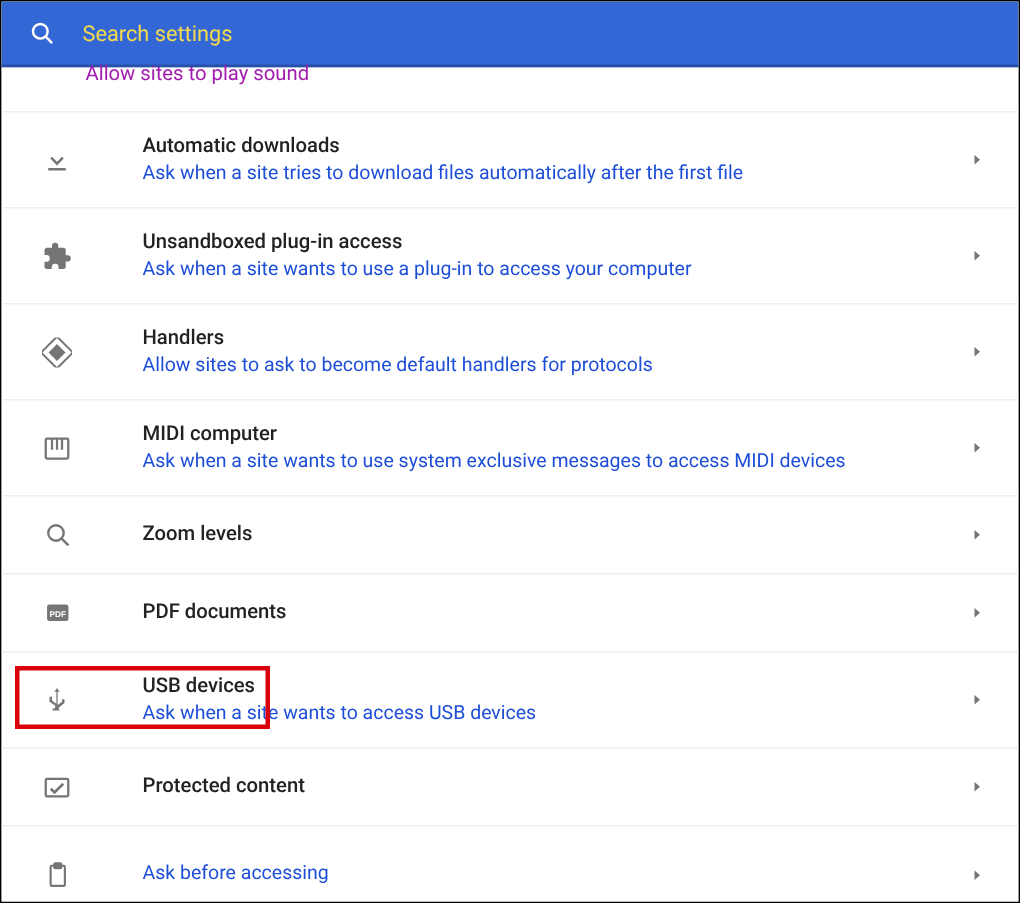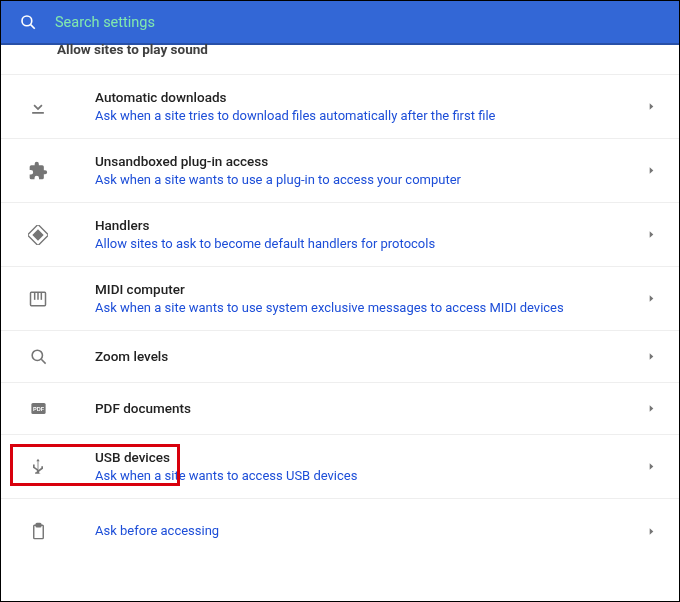--- a/index.html
+++ b/index.html
@@ -1,29 +1,29 @@
 <!DOCTYPE html>
 <html><head>
   <meta charset="utf-8">
   <style>
     * { margin: 0; padding: 0; box-sizing: border-box; }
     body { font-family: Roboto, Arial, sans-serif; background: #fff; width: 680px; height: 602px; overflow: hidden; border: 1px solid #000; }
     .header { background: #3367d6; height: 44px; display: flex; align-items: center; padding: 0 18px; border-bottom: 2px solid #2850a7; }
     .header .search-icon { width: 18px; height: 18px; color: #fff; }
-    .header .search-text { color: #86efac; font-size: 14.5px; margin-left: 18px; font-weight: 400; opacity: 0.95; }
+    .header .search-text { color: #fde047; font-size: 14.5px; margin-left: 18px; font-weight: 400; opacity: 0.95; }
     .content { background: #fff; }
     .row { display: flex; align-items: center; padding: 0 22px 0 18px; min-height: 64px; border-bottom: 1px solid #eee; position: relative; cursor: pointer; gap: 38px; }
     .row.short { min-height: 52px; }
     .row .icon-slot { width: 38px; display: flex; justify-content: center; align-items: center; color: #757575; }
     .row .text-block { flex: 1; padding: 12px 0; }
     .row .title { font-size: 13.5px; color: #222; font-weight: 500; line-height: 1.4; }
     .row .subtitle { font-size: 13px; color: #1d4ed8; margin-top: 0; line-height: 1.4; }
     .row .chevron { color: #757575; }
     .truncated-row { height: 30px; display: flex; align-items: flex-start; border-bottom: 1px solid #eee; padding: 0 22px 0 56px; }
-    .truncated-row .title { font-size: 13.5px; color: #404040; font-weight: 700; line-height: 1; margin-top: -2px; }
+    .truncated-row .title { font-size: 13.5px; color: #a21caf; font-weight: 400; line-height: 1; margin-top: -2px; }
     .highlight-box { position: absolute; border: 3px solid #d8000c; pointer-events: none; left: 10px; top: 444px; width: 170px; height: 42px; }
     svg { display: block; }
   </style>
 </head>
 <body>
 
 <div class="header">
   <span class="search-icon">
     <svg viewBox="0 0 24 24" width="18" height="18" fill="none" stroke="currentColor" stroke-width="2.2">
         <circle cx="10.5" cy="10.5" r="6.5"></circle>
@@ -155,20 +155,36 @@
       <div class="title">USB devices</div>
       <div class="subtitle">Ask when a site wants to access USB devices</div>
     </div>
     <span class="chevron">
       <svg viewBox="0 0 24 24" width="11" height="11" fill="#757575">
           <path d="M8 5l8 7-8 7z"></path>
         </svg>
     </span>
   </div>
 
+  <div class="row short">
+    <span class="icon-slot">
+      <svg viewBox="0 0 24 24" width="20" height="20" fill="none" stroke="#757575" stroke-width="1.8">
+          <rect x="3" y="5" width="18" height="14" rx="1"></rect>
+          <path d="M7 13l3 3 7-7" stroke-width="2"></path>
+        </svg>
+    </span>
+    <div class="text-block">
+      <div class="title">Protected content</div>
+    </div>
+    <span class="chevron">
+      <svg viewBox="0 0 24 24" width="11" height="11" fill="#757575">
+          <path d="M8 5l8 7-8 7z"></path>
+        </svg>
+    </span>
+  </div>
 
   <div class="row" style="border-bottom:none;">
     <span class="icon-slot">
       <svg viewBox="0 0 24 24" width="19" height="19" fill="none" stroke="#757575" stroke-width="1.8">
           <rect x="6" y="4" width="12" height="17" rx="1"></rect>
           <rect x="9" y="2" width="6" height="4" rx="1" fill="#757575"></rect>
         </svg>
     </span>
     <div class="text-block">
       <div class="subtitle">Ask before accessing</div>

